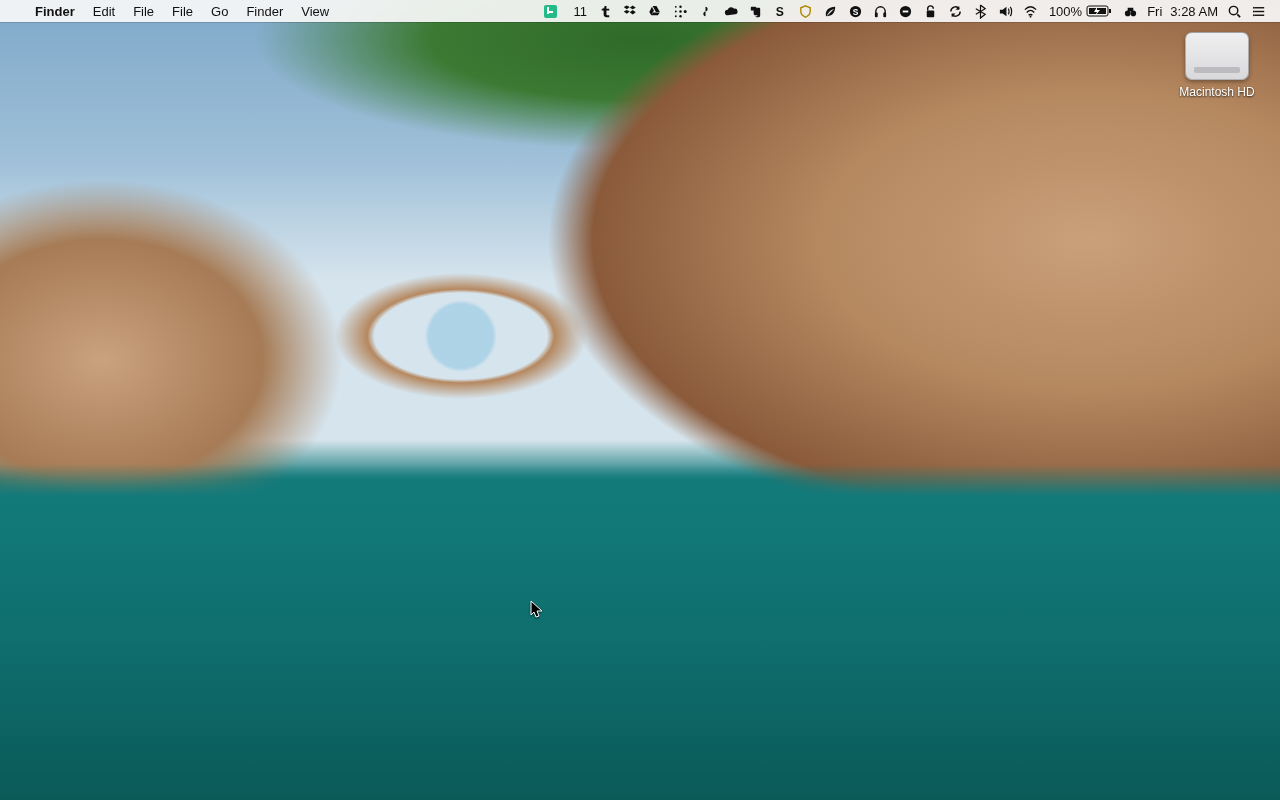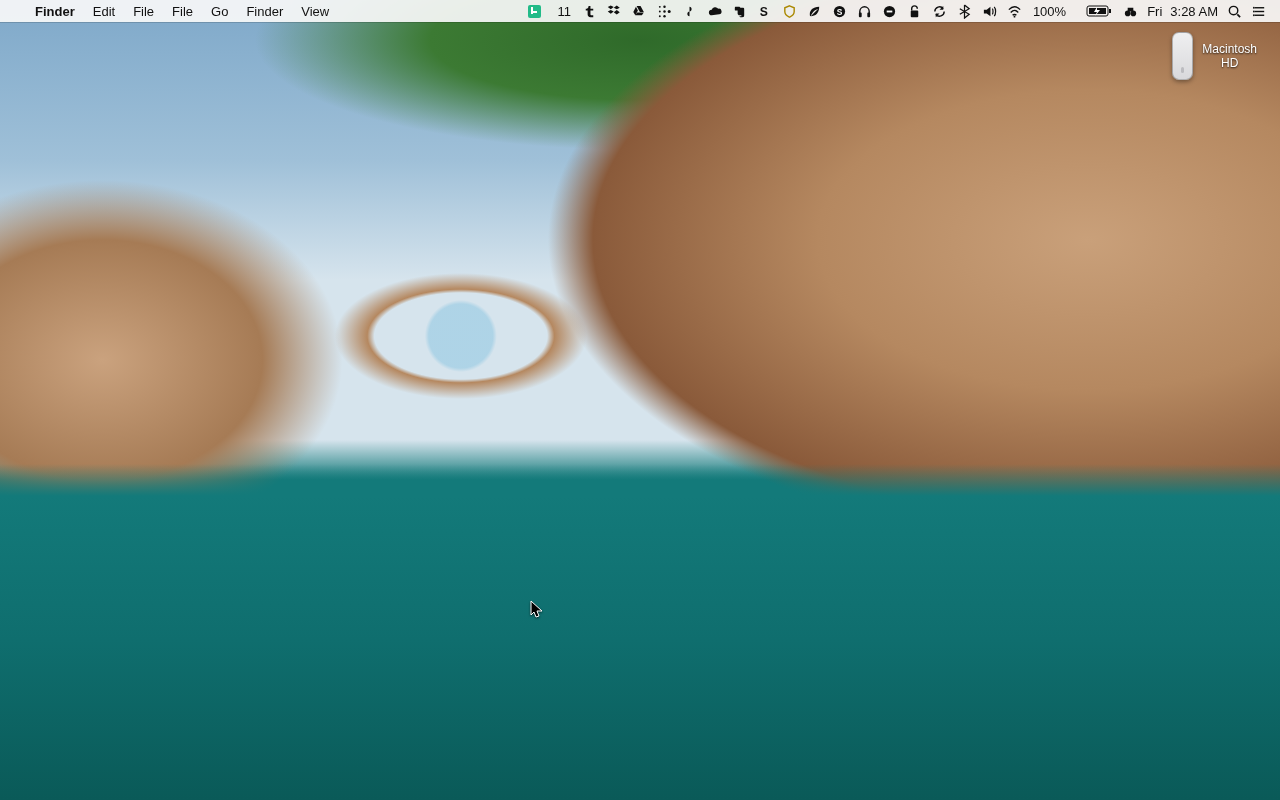--- a/index.html
+++ b/index.html
@@ -52,21 +52,21 @@
   .menu-right .ico { padding:0 5px; }
   .menu-right .txt { padding:12px 4px; letter-spacing:0; }
   .badge11 { display:flex; align-items:center; gap:16px; }
   .badge11 .sq { width:13px;height:13px;background:#2b8; border-radius:2px; position:relative;}
   .badge11 .sq::before{content:"";position:absolute;left:3px;top:2px;width:2px;height:7px;background:#fff;}
   .badge11 .sq::after{content:"";position:absolute;left:3px;top:6px;width:6px;height:2px;background:#fff;}
 
   
   .desktop-icon {
     position: absolute; top: 32px; right: 18px; width: 90px;
-    display:flex; flex-direction:row; align-items:center; gap:4px;
+    display:flex; flex-direction:column; align-items:center; gap:4px;
     cursor: default;
   }
   .hd {
     width: 64px; height: 48px; border-radius: 7px;
     background: linear-gradient(#efeff0,#d9d9dc);
     border:1px solid rgba(0,0,0,0.25);
     box-shadow: 0 2px 4px rgba(0,0,0,0.35);
     position:relative;
   }
   .hd::after{content:"";position:absolute;left:8px;right:8px;bottom:6px;height:6px;border-radius:2px;background:#bcbcc0;}
@@ -204,21 +204,21 @@
           <path fill="#111" d="M2 6h3l4-3v10l-4-3H2z"></path>
           <path fill="none" stroke="#111" stroke-width="1.3" d="M11 5c1 1 1 5 0 6M13 3c2 2 2 8 0 10"></path>
         </svg>
       </div>
     <div class="item ico">
         <svg viewBox="0 0 16 16">
           <path fill="none" stroke="#111" stroke-width="1.5" d="M2 6c4-4 8-4 12 0M4 9c3-3 5-3 8 0M6 12c1-1 3-1 4 0"></path>
           <circle cx="8" cy="13.5" r="1" fill="#111"></circle>
         </svg>
       </div>
-    <div class="item" style="display:flex;gap:20px;">
+    <div class="item" style="display:flex;gap:4px;">
       <span>100%</span>
       <svg viewBox="0 0 26 12" width="26" height="12">
           <rect x="1" y="1" width="21" height="10" rx="2" fill="none" stroke="#111"></rect>
           <rect x="3" y="3" width="17" height="6" fill="#111"></rect>
           <rect x="23" y="4" width="2" height="4" fill="#111"></rect>
           <path d="M11 2l-3 5h3l-2 4 5-6h-3z" fill="#fff"></path>
         </svg>
     </div>
     <div class="item ico">
         <svg viewBox="0 0 16 16">

